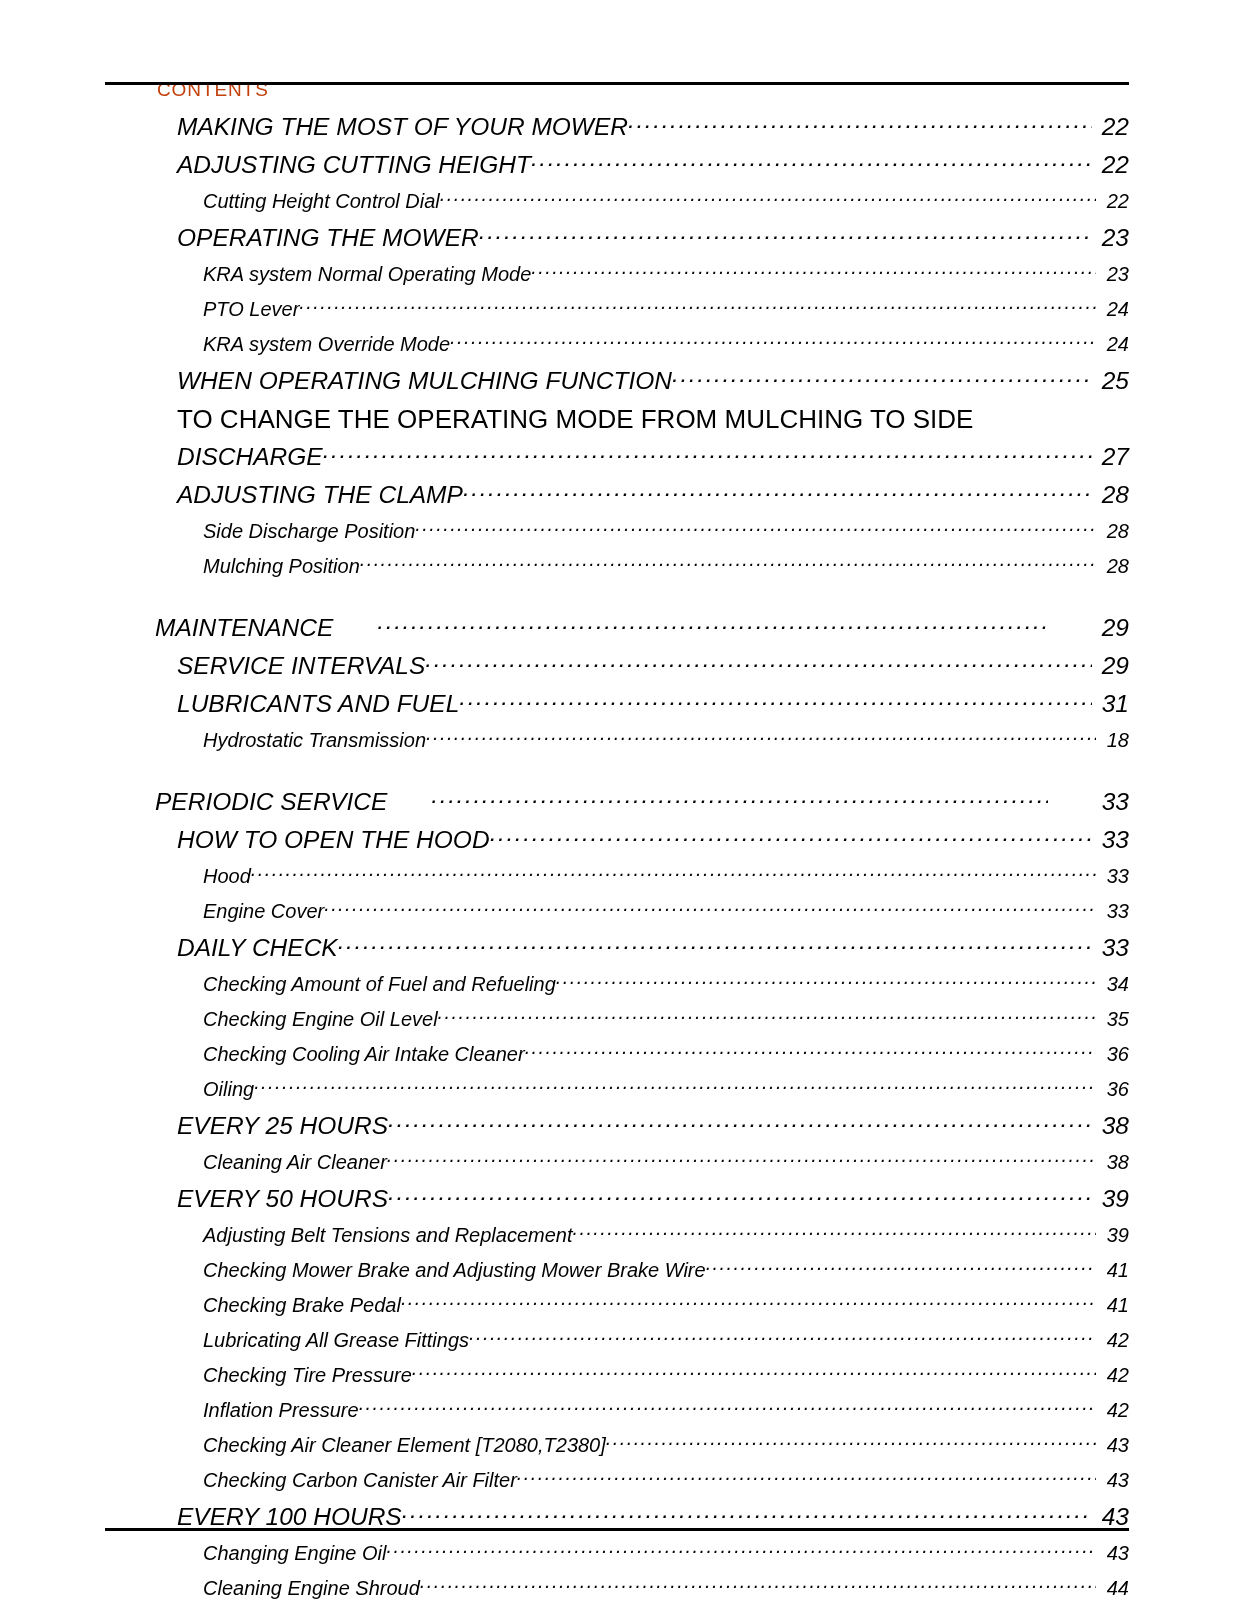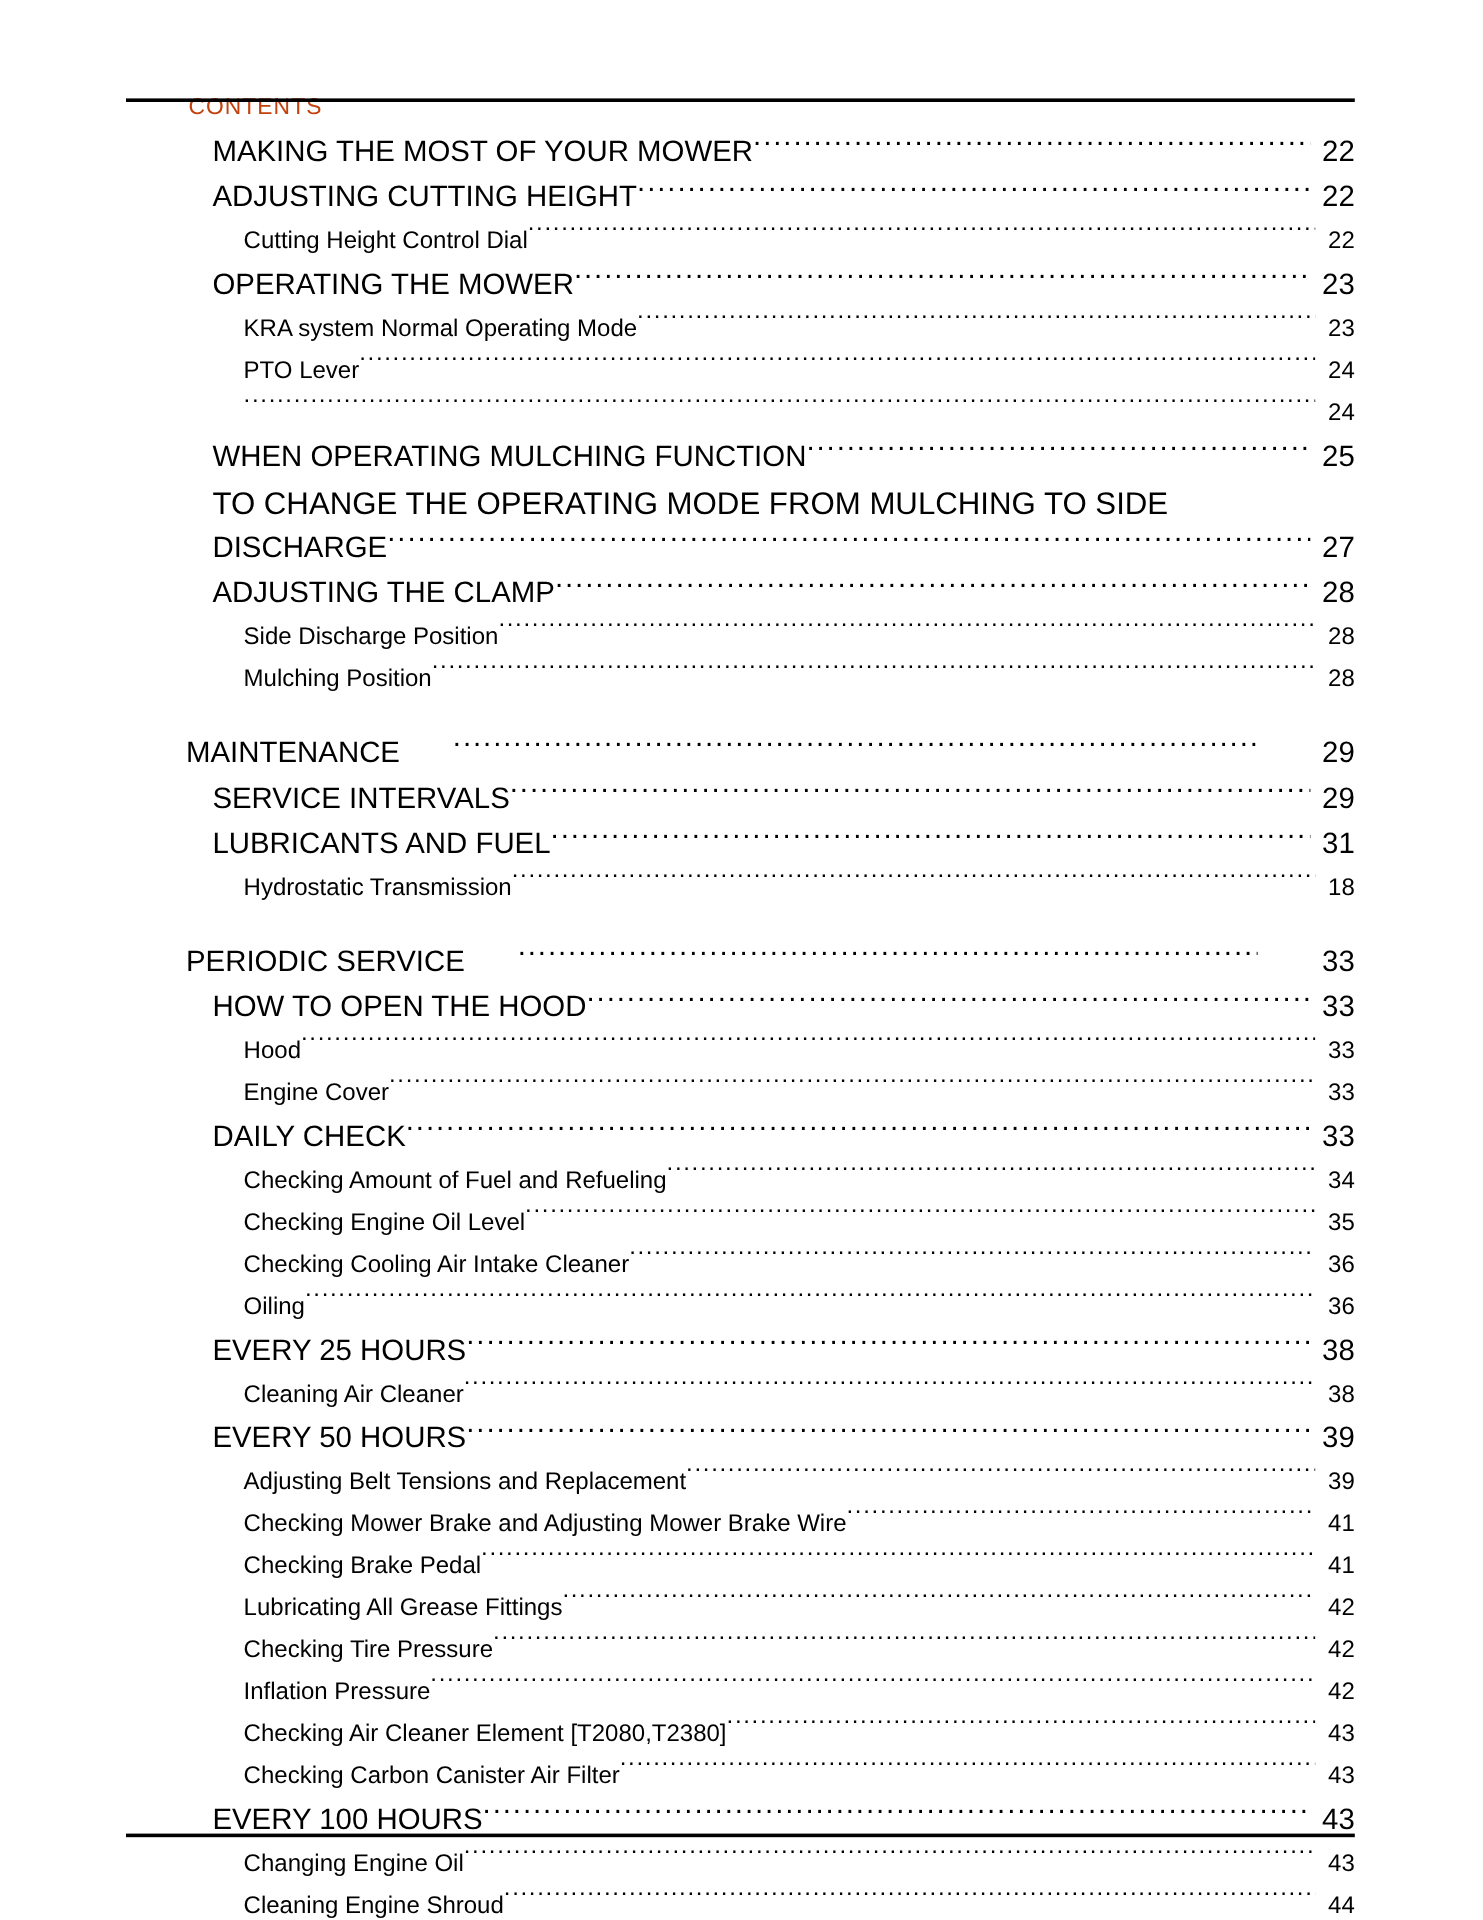--- a/index.html
+++ b/index.html
@@ -54,23 +54,24 @@
   
   .toc {
     position: absolute;
     left: 105px;
     top: 108px;
     width: 1024px;
   }
 
   .toc-entry {
     display: flex;
-    align-items: flex-start;
+    align-items: center;
     width: 100%;
     box-sizing: border-box;
+    font-style: italic;
   }
 
   .entry-title {
     white-space: pre;
     flex: 0 0 auto;
   }
   .leader {
     flex: 1 1 auto;
     min-width: 6px;
     overflow: hidden;
@@ -165,20 +166,21 @@
         <span class="entry-title">KRA system Normal Operating Mode</span>
         <span class="leader"></span>
         <span class="page-num">23</span>
       </div>
       <div class="toc-entry lv2">
         <span class="entry-title">PTO Lever</span>
         <span class="leader"></span>
         <span class="page-num">24</span>
       </div>
       <div class="toc-entry lv2">
+        <span class="entry-title">KRA system Override Mode</span>
         <span class="leader"></span>
         <span class="page-num">24</span>
       </div>
       <div class="toc-entry lv1">
         <span class="entry-title">WHEN OPERATING MULCHING FUNCTION</span>
         <span class="leader"></span>
         <span class="page-num">25</span>
       </div>
       <div class="cont-head">TO CHANGE THE OPERATING MODE FROM MULCHING TO SIDE</div>
       <div class="toc-entry lv1">

